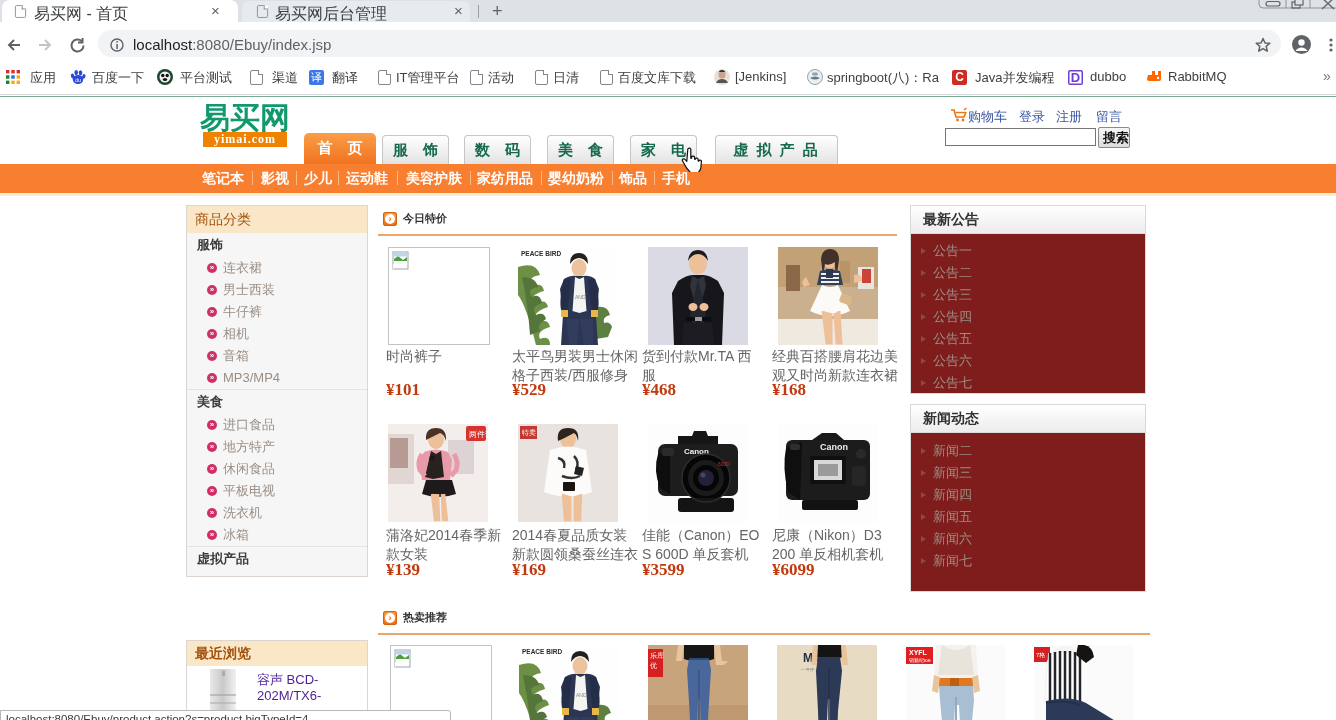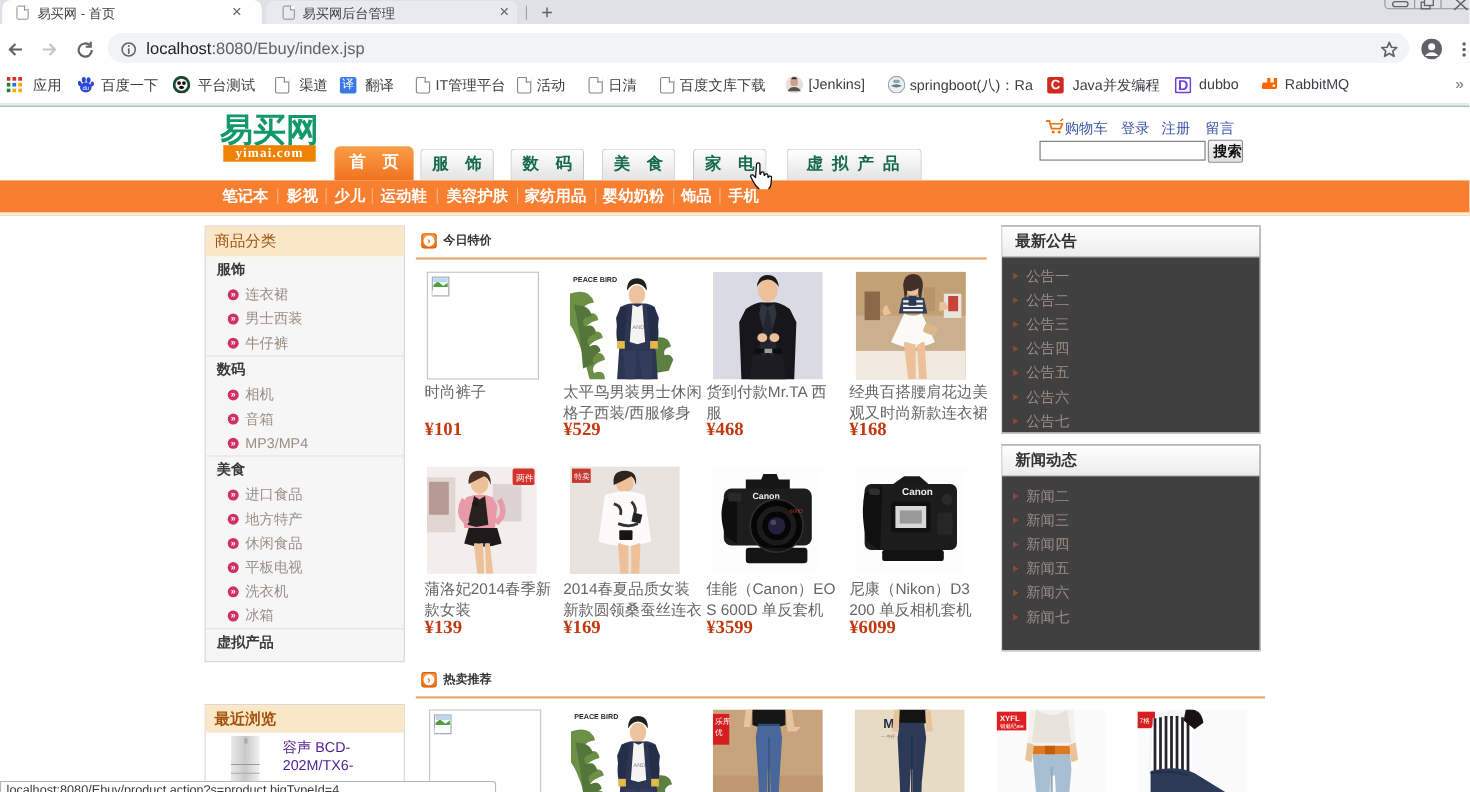--- a/index.html
+++ b/index.html
@@ -1,28 +1,28 @@
 <!DOCTYPE html>
 <html><head><meta charset="utf-8"><style>
 html,body{margin:0;padding:0}
 body{width:1336px;height:720px;overflow:hidden;position:relative;background:#fff;font-family:"Liberation Sans",sans-serif}
 .ab{position:absolute}
-.tabtxt{font-size:12px;color:#3c4043;white-space:nowrap}
+.tabtxt{font-size:16px;color:#3c4043;white-space:nowrap}
 .bk{font-size:13px;color:#3c4043;white-space:nowrap}
 .doc{width:11px;height:13px;border:1.5px solid #80868b;border-radius:2px;position:absolute}
 .doc:after{content:"";position:absolute;right:-1px;top:-1px;width:4px;height:4px;background:#fff;border-left:1.5px solid #80868b;border-bottom:1.5px solid #80868b}
 .lnk{font-size:13px;color:#3b56a5;white-space:nowrap}
 .gtab{position:absolute;top:135px;height:28px;border:1px solid #c6c6c6;border-bottom:none;border-radius:4px 4px 0 0;background:linear-gradient(#ffffff,#e3e3e3);color:#15694c;font-weight:bold;font-size:15px;letter-spacing:0;text-align:center;line-height:28px}
 .sub{color:#fff;font-size:14px;font-weight:bold;line-height:29px;white-space:nowrap;position:absolute;top:0}
 .sep{position:absolute;top:7px;width:1px;height:14px;background:#fbb97e}
 .grp{font-weight:bold;font-size:13px;color:#3a3a3a;padding-left:10px;border-top:1px solid #e6e2dd;line-height:24px;height:24px}
 .itm{height:22px;line-height:22px;font-size:13px;color:#9b8e85;position:relative}
 .itm i{position:absolute;left:20px;top:6px;width:10px;height:10px;border-radius:50%;background:#cf3065;color:#fff;font-style:normal;font-size:8px;font-weight:bold;text-align:center;line-height:10px}
 .itm b{position:absolute;left:36px;font-weight:normal}
-.rbox{position:absolute;left:910px;width:234px;border:1px solid #d9d9d9;background:#404040}
+.rbox{position:absolute;left:910px;width:234px;border:1px solid #d9d9d9;background:#7f1d1d}
 .rhead{height:27px;line-height:27px;background:linear-gradient(#ffffff,#ececec);border-bottom:1px solid #dcdcdc;font-weight:bold;font-size:14px;color:#333;padding-left:12px}
 .ritm{height:22px;line-height:22px;font-size:13px;color:#9b8e85;position:relative}
 .ritm s{position:absolute;left:10px;top:8px;width:0;height:0;border-left:5px solid #8a4a40;border-top:3.5px solid transparent;border-bottom:3.5px solid transparent;text-decoration:none}
 .ritm b{position:absolute;left:22px;font-weight:normal}
 .sect{font-weight:bold;font-size:11px;color:#333}
 .sicon{position:absolute;width:14px;height:14px;border-radius:3px;background:linear-gradient(#f9a04c,#ee6d12);box-shadow:inset 0 0 0 1px #d95f08}
 .sicon:after{content:"\203A";position:absolute;left:2px;top:2px;width:10px;height:10px;border-radius:50%;background:#fff;text-align:center;color:#e8690a;font-size:9px;font-weight:bold;line-height:10px}
 .ptit{position:absolute;width:140px;white-space:nowrap;font-size:14px;color:#666;line-height:19px}
 .prc{position:absolute;font-size:17px;font-weight:bold;color:#c0390f;font-family:'Liberation Serif',serif}
 .pimg{position:absolute;width:100px;height:98px}
@@ -209,21 +209,20 @@
       <b>连衣裙</b>
     </div>
 <div class="itm">
       <i>»</i>
       <b>男士西装</b>
     </div>
 <div class="itm">
       <i>»</i>
       <b>牛仔裤</b>
     </div>
-<div class="grp">数码</div>
 <div class="itm">
       <i>»</i>
       <b>相机</b>
     </div>
 <div class="itm">
       <i>»</i>
       <b>音箱</b>
     </div>
 <div class="itm">
       <i>»</i>

